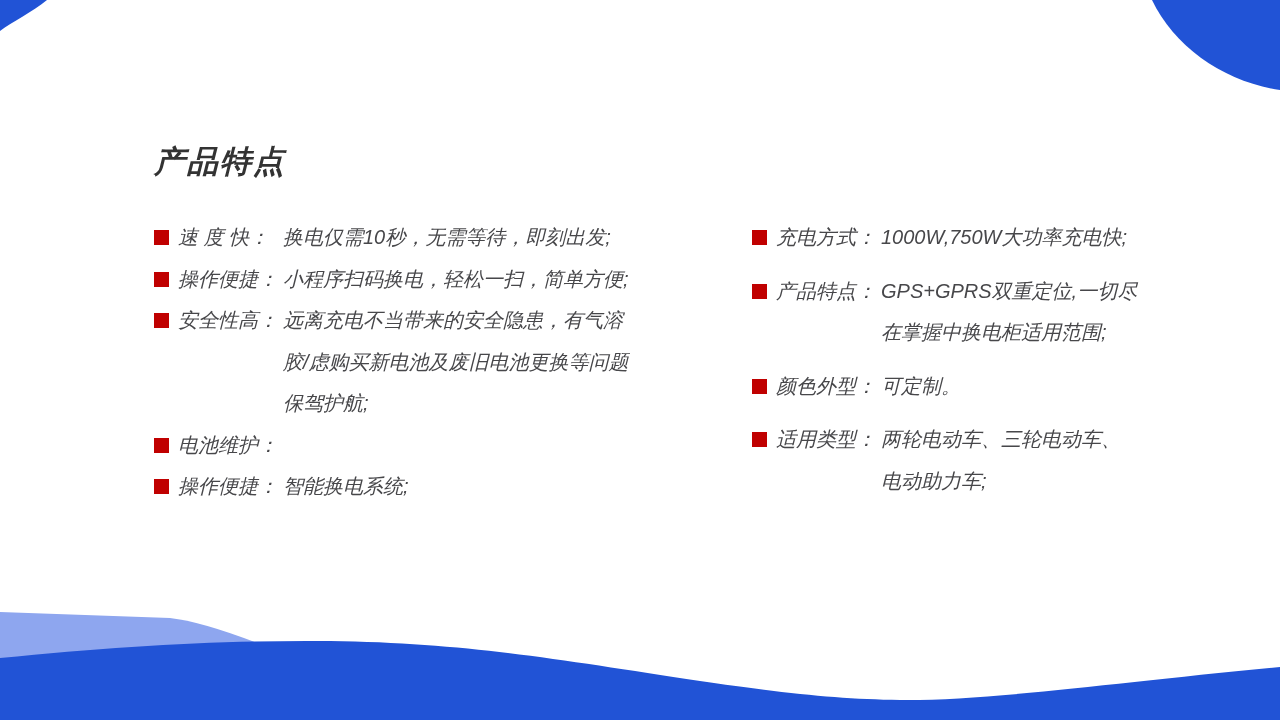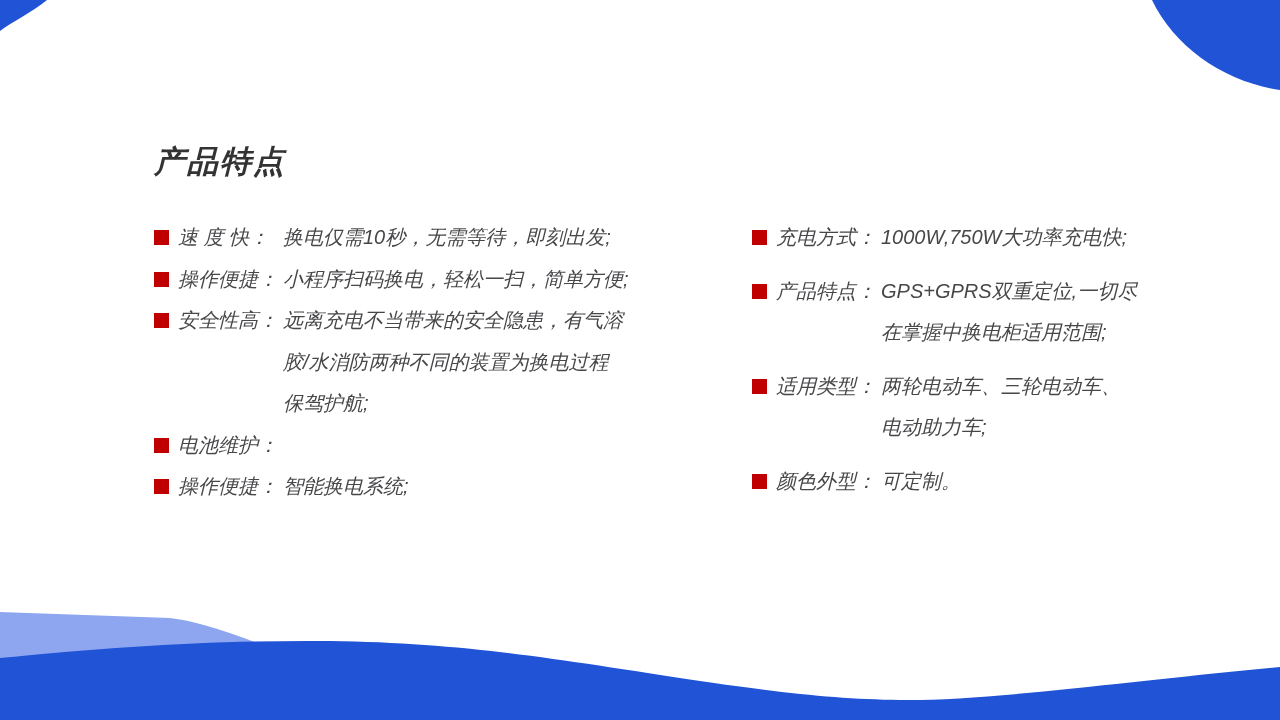--- a/index.html
+++ b/index.html
@@ -89,21 +89,21 @@
     </div>
     <div class="feature-item">
       <span class="bullet" style="background: rgb(192, 0, 0);"></span>
       <span class="feature-label">操作便捷：</span>
       <span class="feature-text">小程序扫码换电，轻松一扫，简单方便;</span>
     </div>
     <div class="feature-item">
       <span class="bullet" style="background: rgb(192, 0, 0);"></span>
       <span class="feature-label">安全性高：</span>
       <span class="feature-text">远离充电不当带来的安全隐患，有气溶
-胶/水消防两种不同的装置为换电过程
+胶/虑购买新电池及废旧电池更换等问题
 保驾护航;</span>
     </div>
     <div class="feature-item">
       <span class="bullet" style="background: rgb(192, 0, 0);"></span>
       <span class="feature-label">电池维护：</span>
     </div>
     <div class="feature-item">
       <span class="bullet" style="background: rgb(192, 0, 0);"></span>
       <span class="feature-label">操作便捷：</span>
       <span class="feature-text">智能换电系统;</span>
@@ -117,24 +117,24 @@
       <span class="feature-text">1000W,750W大功率充电快;</span>
     </div>
     <div class="feature-item">
       <span class="bullet" style="background: rgb(192, 0, 0);"></span>
       <span class="feature-label">产品特点：</span>
       <span class="feature-text">GPS+GPRS双重定位,一切尽
 在掌握中换电柜适用范围;</span>
     </div>
     <div class="feature-item">
       <span class="bullet" style="background: rgb(192, 0, 0);"></span>
+      <span class="feature-label">颜色外型：</span>
+      <span class="feature-text">可定制。</span>
+    </div>
+    <div class="feature-item">
+      <span class="bullet" style="background: rgb(192, 0, 0);"></span>
       <span class="feature-label">适用类型：</span>
       <span class="feature-text">两轮电动车、三轮电动车、
 电动助力车;</span>
-    </div>
-    <div class="feature-item">
-      <span class="bullet" style="background: rgb(192, 0, 0);"></span>
-      <span class="feature-label">颜色外型：</span>
-      <span class="feature-text">可定制。</span>
     </div>
   </div>
 
 </div>
 
 </body></html>

